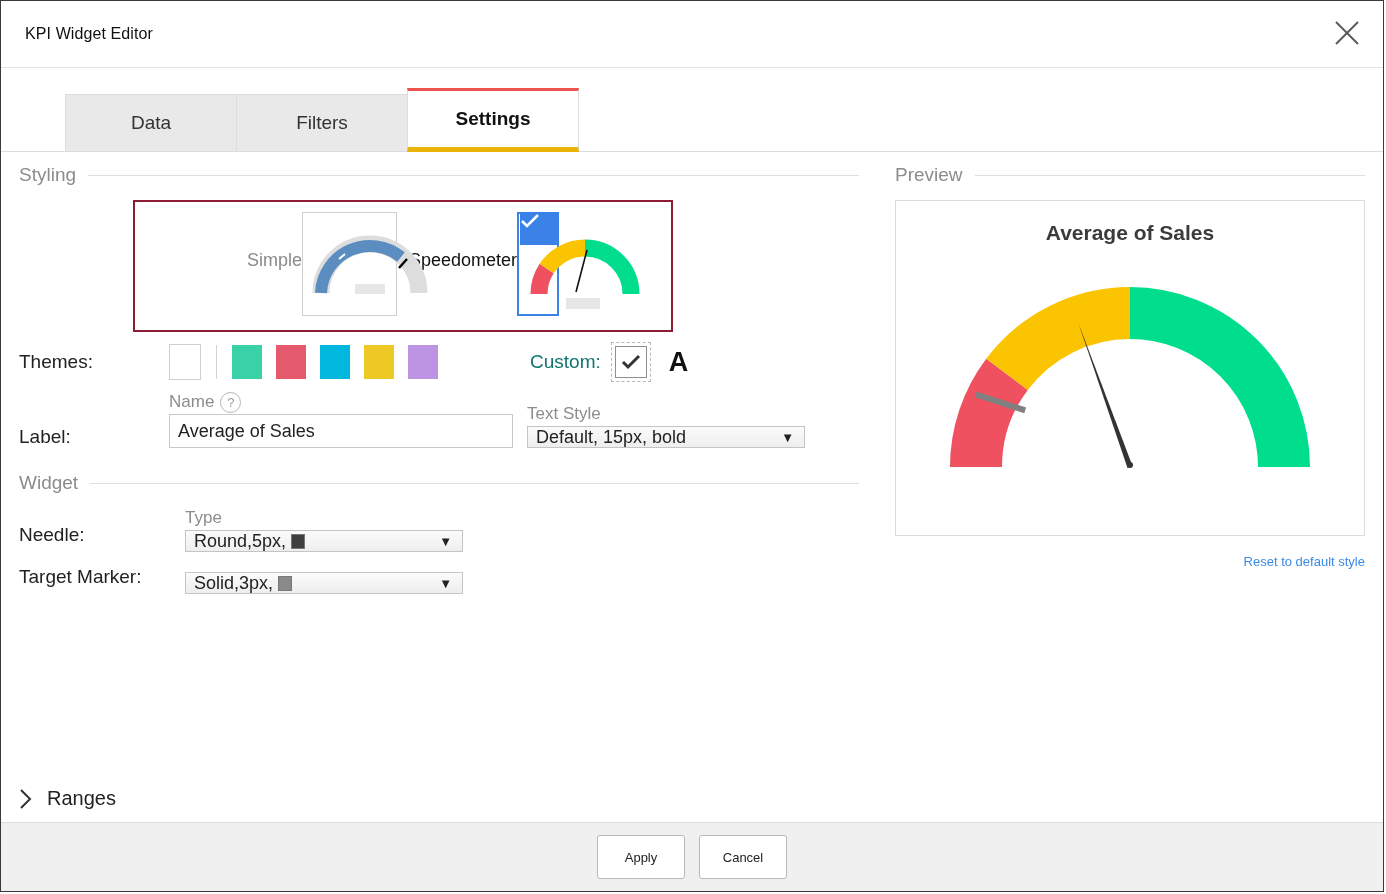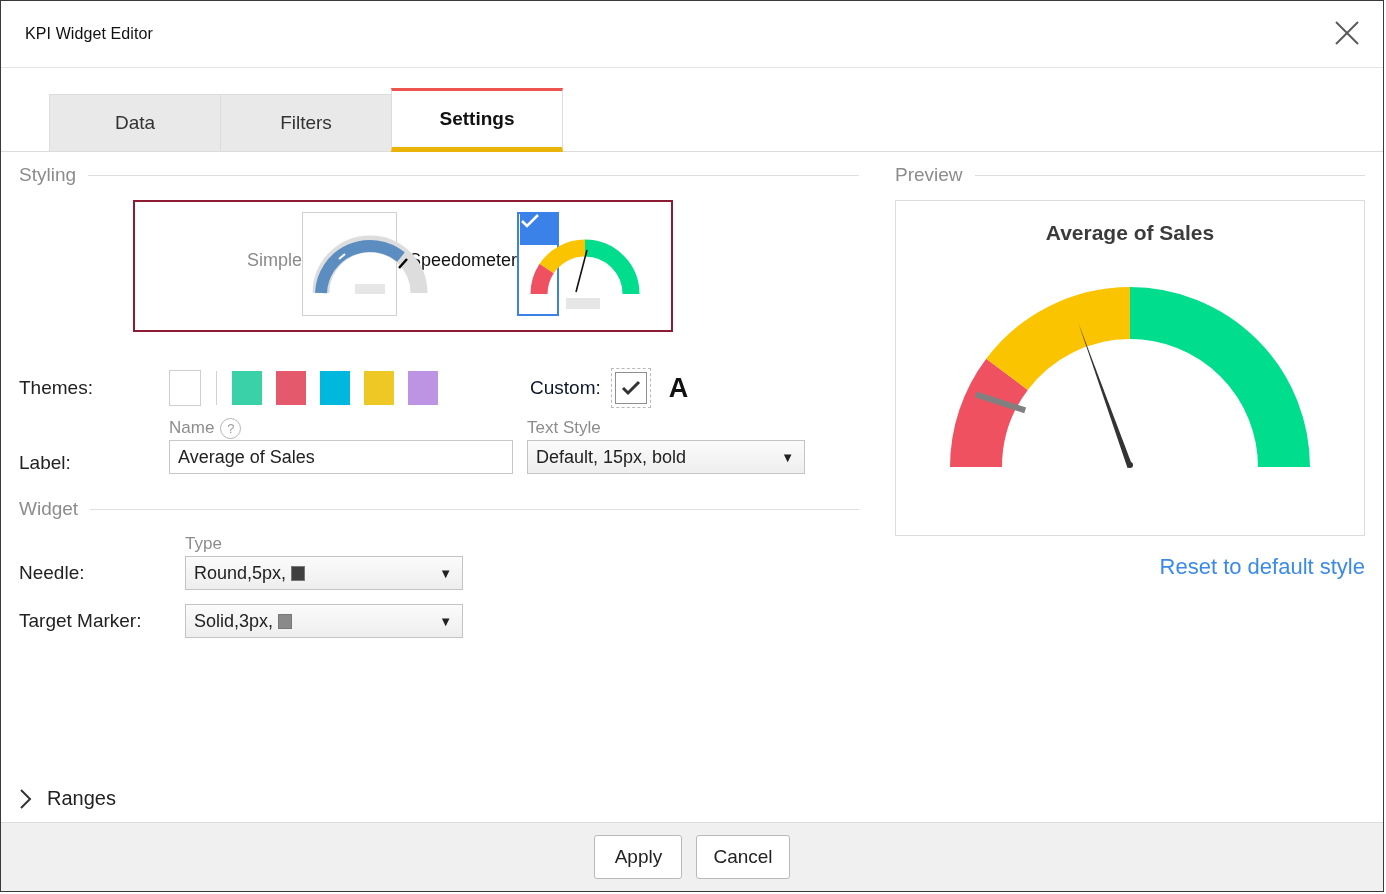--- a/index.html
+++ b/index.html
@@ -45,21 +45,21 @@
     width: 44px; height: 44px;
     display: flex; align-items: center; justify-content: center;
     cursor: pointer;
   }
   .close-btn svg { display:block; }
 
   
   .tabstrip {
     flex: 0 0 84px;
     position: relative;
-    padding-left: 48px;
+    padding-left: 64px;
     display: flex;
     align-items: flex-end;
     box-sizing: border-box;
   }
   .tabstrip::after {
     content: "";
     position: absolute;
     left: 0; right: 0; bottom: 0;
     height: 1px; background: #dcdcdc;
   }
@@ -161,21 +161,21 @@
   .check-badge {
     position: absolute;
     right: -1px; top: -1px;
     width: 38px; height: 32px;
     background: #3b82e8;
     display: flex; align-items: center; justify-content: center;
   }
 
   
   .row { display: flex; align-items: center; }
-  .themes-row { margin: 36px 0 0 0; height: 40px; }
+  .themes-row { margin: 10px 0 0 0; height: 40px; }
   .lbl-left {
     width: 150px;
     flex: 0 0 150px;
     font-size: 19px;
     color: #222;
   }
   .swatch-blank {
     width: 30px; height: 34px;
     border: 1px solid #cfcfcf;
     background: #fff;
@@ -183,21 +183,21 @@
   }
   .vdiv {
     width: 1px; height: 34px;
     background: #d2d2d2;
     margin: 0 15px;
   }
   .swatches { display: flex; gap: 14px; }
   .swatch { width: 30px; height: 34px; cursor: pointer; }
 
   .custom-group { display: flex; align-items: center; margin-left: 92px; }
-  .custom-lbl { font-size: 19px; color: #0f172a; margin-right: 14px; }
+  .custom-lbl { font-size: 19px; color: #0f766e; margin-right: 14px; }
   .custom-check {
     width: 30px; height: 30px;
     border: 1px solid #8f8f8f;
     background: #fff;
     display: flex; align-items: center; justify-content: center;
     outline: 1px dashed #b9b9b9;
     outline-offset: 3px;
     cursor: pointer;
   }
   .font-a {
@@ -234,21 +234,21 @@
     width: 344px; height: 34px;
     border: 1px solid #c8c8c8;
     box-sizing: border-box;
     font-size: 18px;
     padding: 0 8px;
     color: #222;
     background: #fff;
     font-family: "Liberation Sans", sans-serif;
   }
   .select-box {
-    height: 34px;
+    height: 22px;
     border: 1px solid #c4c4c4;
     background: linear-gradient(#fbfbfb, #eeeeee);
     box-sizing: border-box;
     display: flex;
     align-items: center;
     font-size: 18px;
     color: #222;
     padding: 0 8px;
     cursor: pointer;
     position: relative;
@@ -319,42 +319,42 @@
     font-size: 21px;
     font-weight: bold;
     color: #3b3b3b;
     margin-top: 20px;
   }
   .gauge-wrap { position: relative; width: 100%; height: 260px; }
   .gauge-wrap svg { display: block; margin: 0 auto; }
   .reset-link {
     margin-top: 18px;
     text-align: right;
-    font-size: 22px;
+    font-size: 13px;
     color: #3b8ae8;
     cursor: pointer;
   }
 
   
   .footer {
     flex: 0 0 68px;
     background: #f0f0f0;
     border-top: 1px solid #dcdcdc;
     display: flex;
     align-items: center;
     justify-content: center;
     gap: 14px;
   }
   .btn {
     min-width: 88px;
     height: 44px;
     background: #fff;
     border: 1px solid #b9b9b9;
     border-radius: 3px;
-    font-size: 19px;
+    font-size: 13px;
     color: #222;
     cursor: pointer;
     font-family: "Liberation Sans", sans-serif;
     padding: 0 16px;
   }
 </style>
 </head>
 <body>
 
 <div class="dialog">

